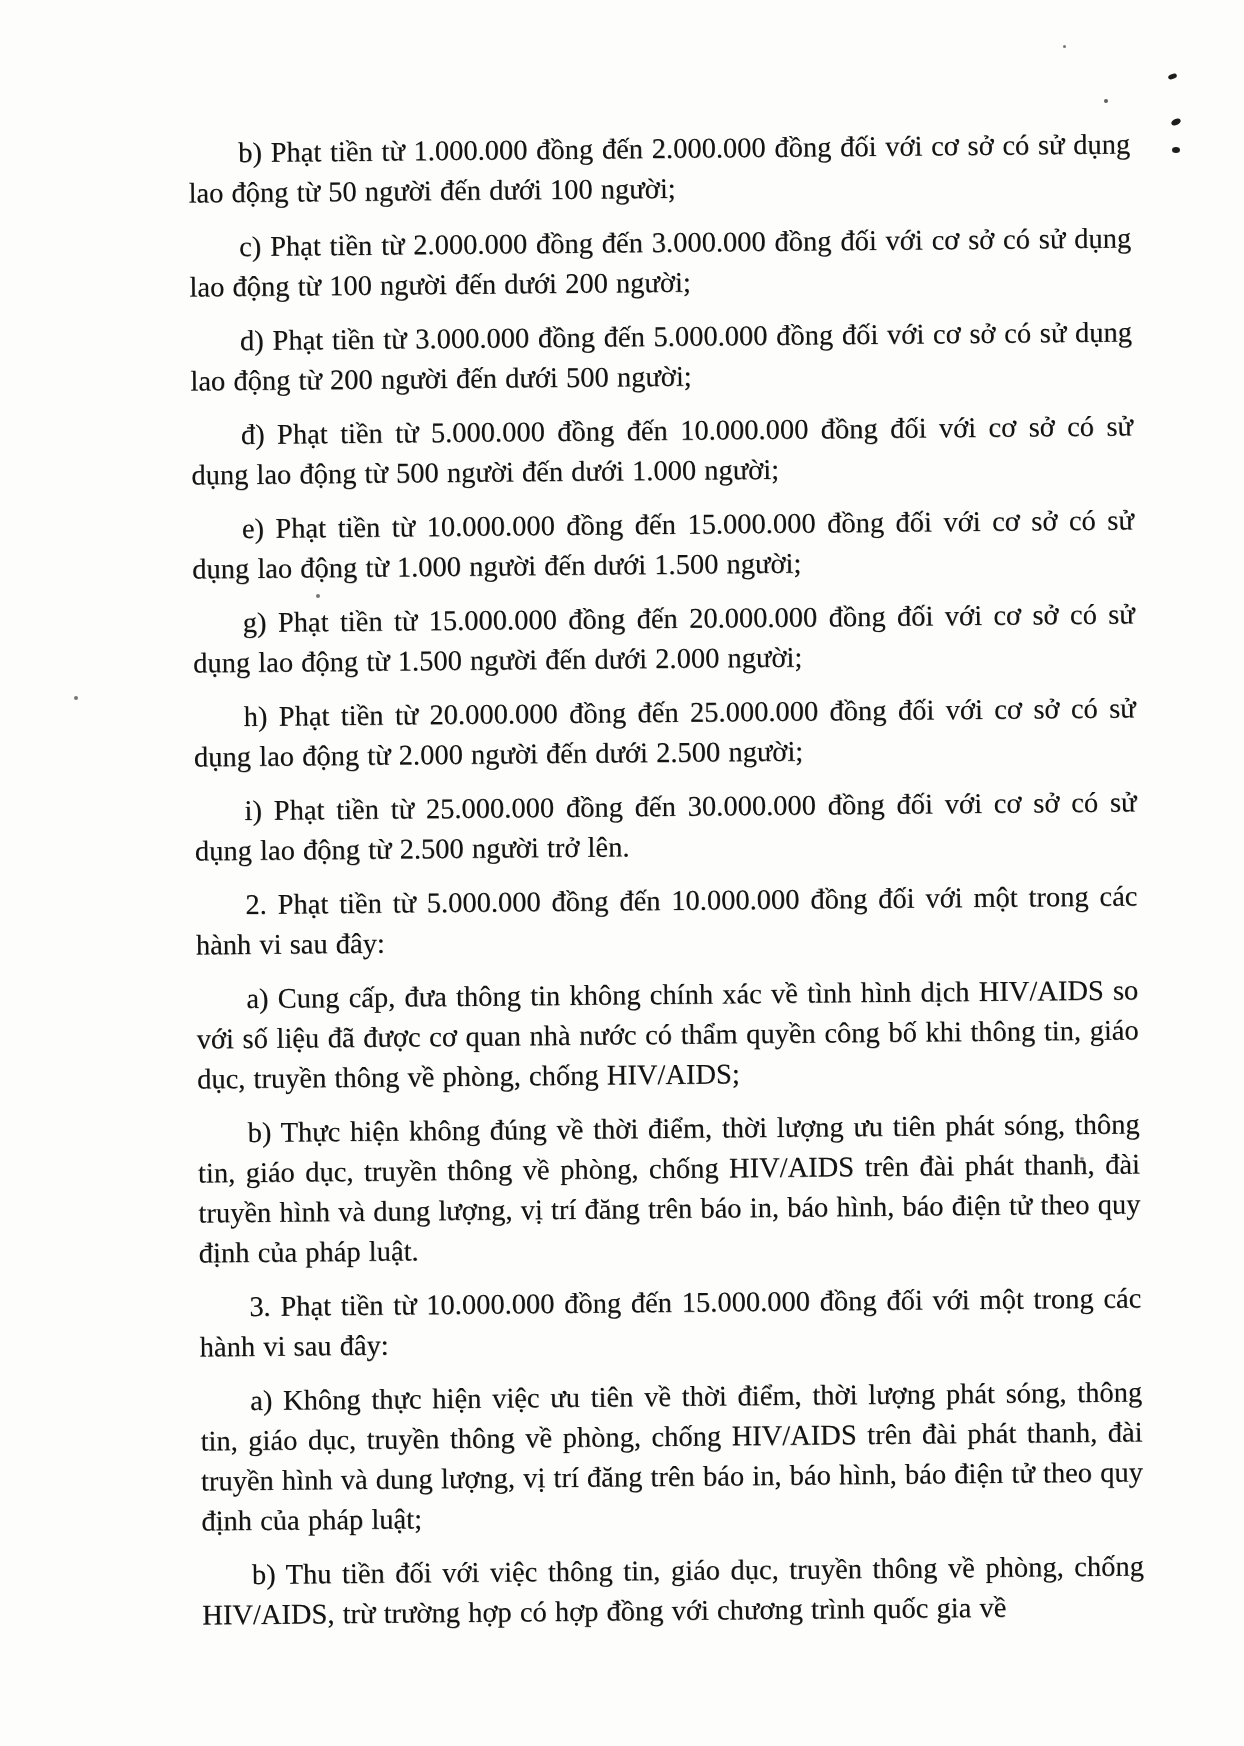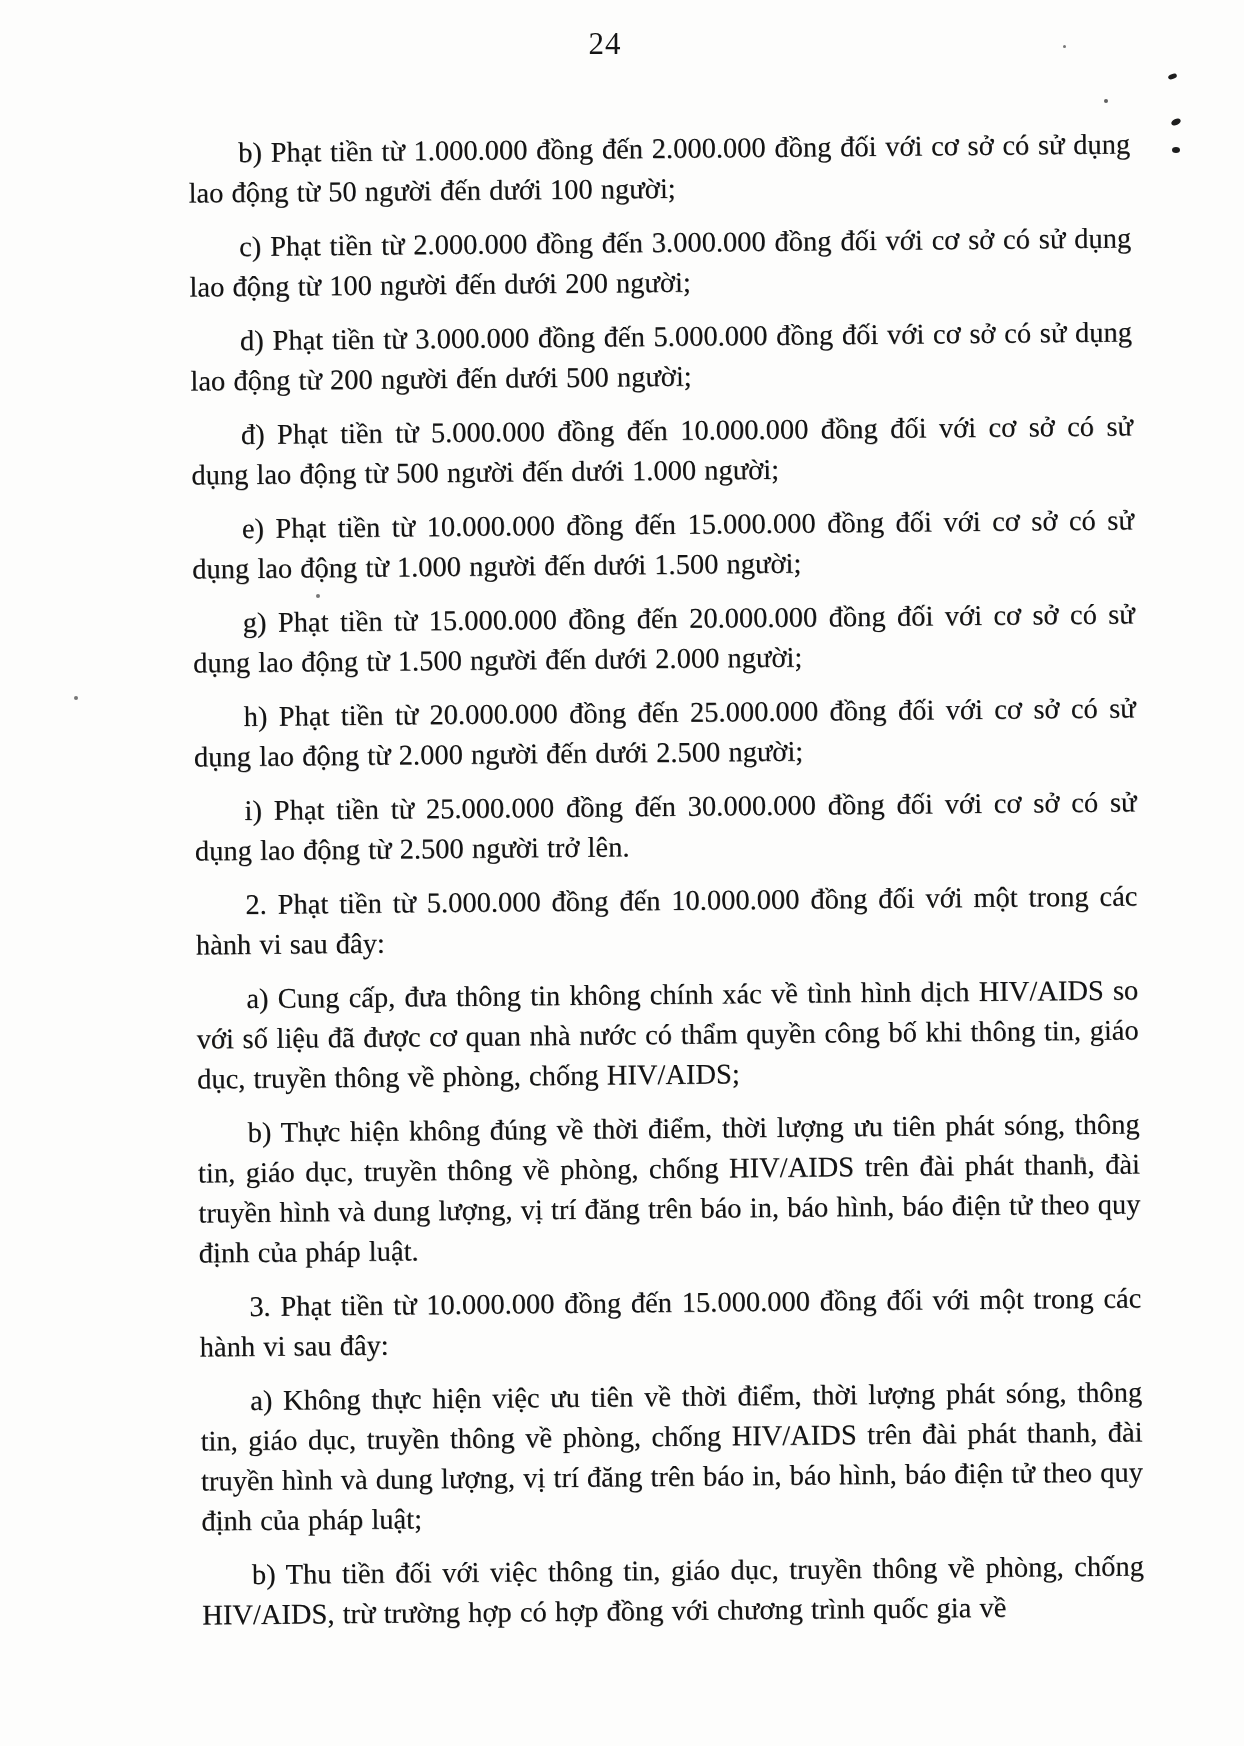--- a/index.html
+++ b/index.html
@@ -54,21 +54,20 @@
   .s4 { left:1104px; top:99px;  width:4px;  height:4px; opacity:.7; }
   .s5 { left:1063px; top:45px;  width:3px;  height:3px; opacity:.6; }
   .s6 { left:74px;   top:696px; width:4px;  height:4px; opacity:.6; }
   .s7 { left:316px;  top:594px; width:4px;  height:4px; opacity:.6; }
   .s8 { left:1080px; top:1157px;width:4px;  height:3px; opacity:.5; }
 </style>
 </head>
 <body>
 
 <div class="page">
-  <div class="page-number">24</div>
 
   <div class="content">
     <p>b) Phạt tiền từ 1.000.000 đồng đến 2.000.000 đồng đối với cơ sở có sử dụng lao động từ 50 người đến dưới 100 người;</p>
     <p>c) Phạt tiền từ 2.000.000 đồng đến 3.000.000 đồng đối với cơ sở có sử dụng lao động từ 100 người đến dưới 200 người;</p>
     <p>d) Phạt tiền từ 3.000.000 đồng đến 5.000.000 đồng đối với cơ sở có sử dụng lao động từ 200 người đến dưới 500 người;</p>
     <p>đ) Phạt tiền từ 5.000.000 đồng đến 10.000.000 đồng đối với cơ sở có sử dụng lao động từ 500 người đến dưới 1.000 người;</p>
     <p>e) Phạt tiền từ 10.000.000 đồng đến 15.000.000 đồng đối với cơ sở có sử dụng lao động từ 1.000 người đến dưới 1.500 người;</p>
     <p>g) Phạt tiền từ 15.000.000 đồng đến 20.000.000 đồng đối với cơ sở có sử dụng lao động từ 1.500 người đến dưới 2.000 người;</p>
     <p>h) Phạt tiền từ 20.000.000 đồng đến 25.000.000 đồng đối với cơ sở có sử dụng lao động từ 2.000 người đến dưới 2.500 người;</p>
     <p>i) Phạt tiền từ 25.000.000 đồng đến 30.000.000 đồng đối với cơ sở có sử dụng lao động từ 2.500 người trở lên.</p>

